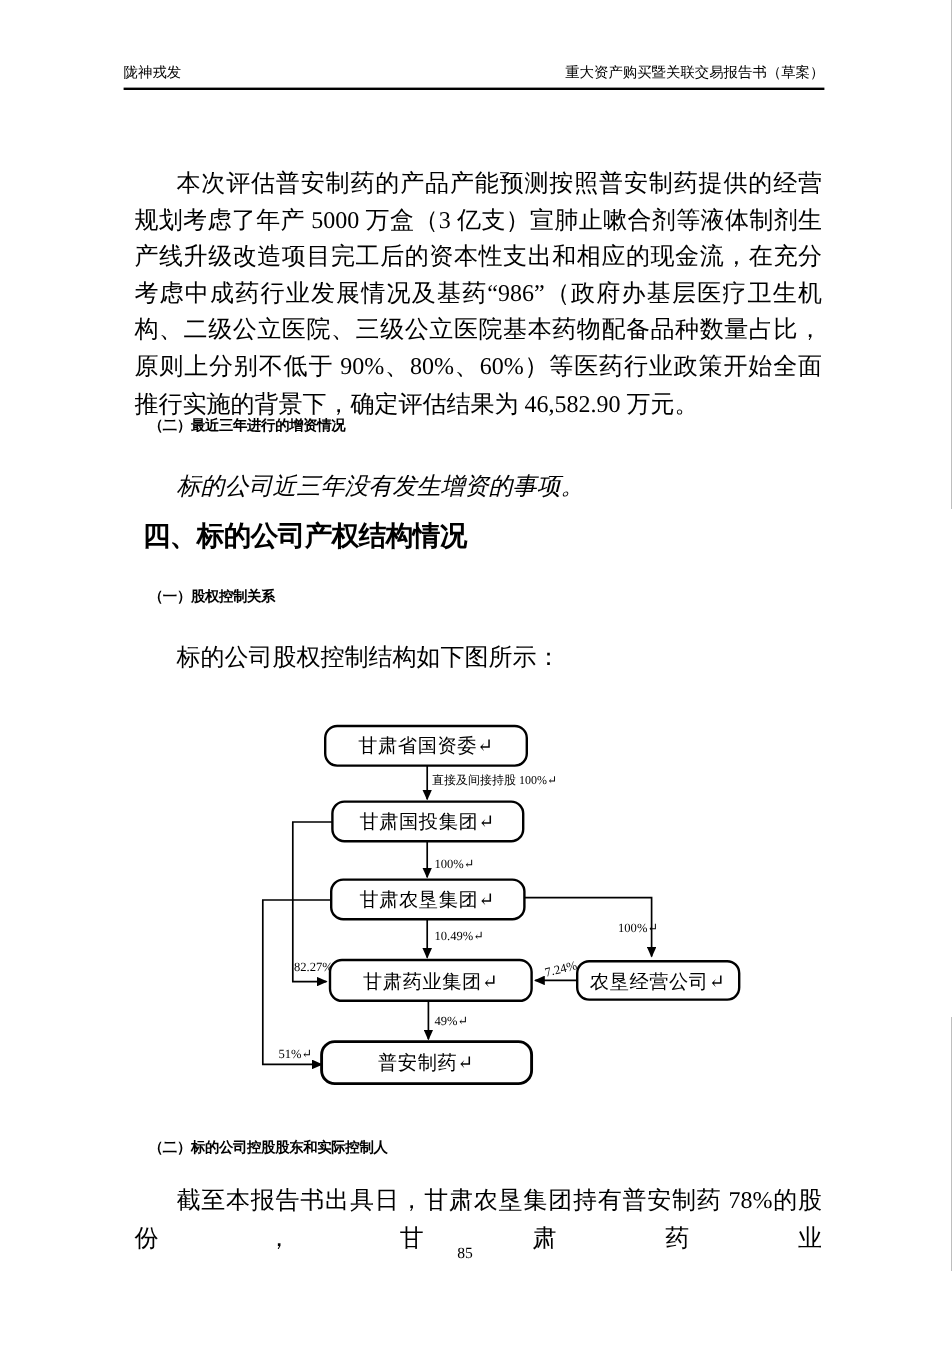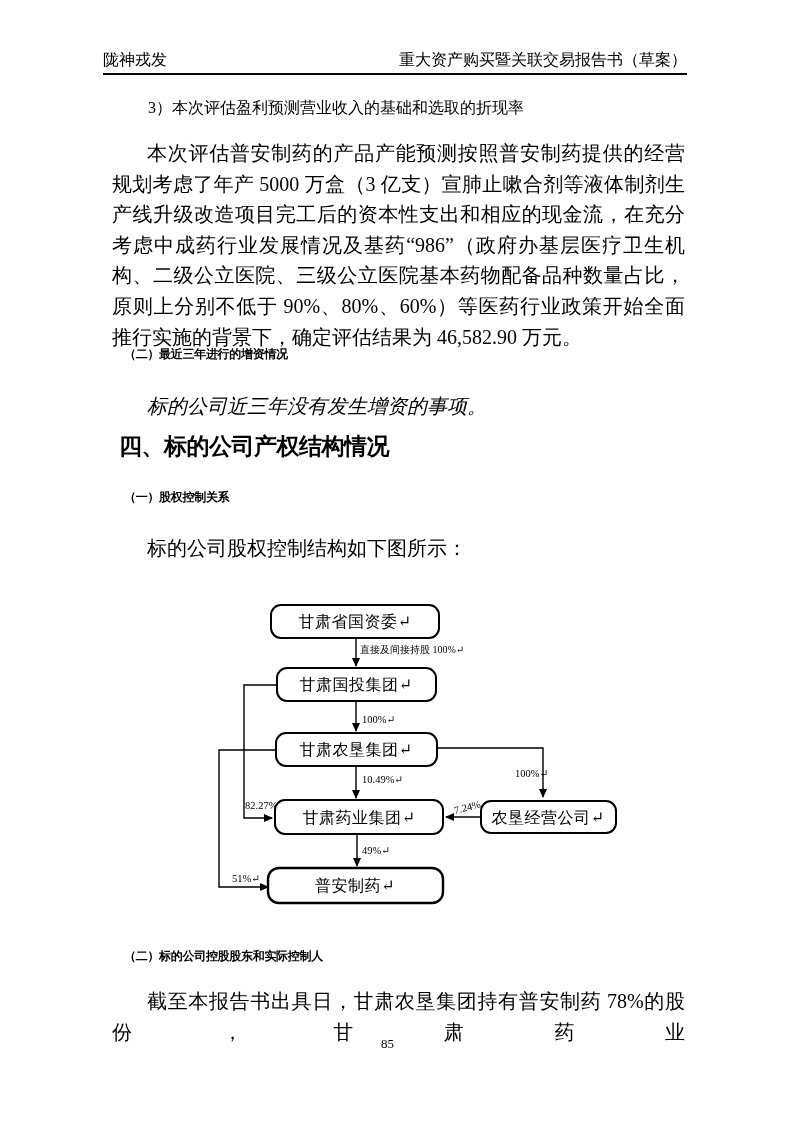--- a/index.html
+++ b/index.html
@@ -9,21 +9,21 @@
     width:793px; height:1122px;
     margin:0 auto;
     background:#ffffff;
     color:#000;
     font-family:"Liberation Serif","DejaVu Serif",serif;
     overflow:hidden;
   }
   .hdr {
     position:absolute; left:103px; top:53px; width:584px;
     display:flex; justify-content:space-between; align-items:flex-end;
-    font-size:16px; line-height:14px;
+    font-size:12px; line-height:14px;
     border-bottom:2px solid #000; padding-bottom:6px;
   }
   .body-line { position:absolute; font-size:16px; line-height:24px; white-space:nowrap; }
   .para {
     position:absolute; left:112px; width:573px;
     font-size:20px; line-height:30.6px;
     text-align:justify; text-indent:35px;
   }
   .h-sub {
     position:absolute; left:124px;
@@ -52,21 +52,20 @@
 </head>
 <body>
 
 <div class="page">
 
   <div class="hdr">
     <span>陇神戎发</span>
     <span>重大资产购买暨关联交易报告书（草案）</span>
   </div>
 
-  <div class="body-line" style="left:148px; top:96px;">3）本次评估盈利预测营业收入的基础和选取的折现率</div>
 
   <div class="para" style="top:138px;">本次评估普安制药的产品产能预测按照普安制药提供的经营规划考虑了年产 5000 万盒（3 亿支）宣肺止嗽合剂等液体制剂生产线升级改造项目完工后的资本性支出和相应的现金流，在充分考虑中成药行业发展情况及基药“986”（政府办基层医疗卫生机构、二级公立医院、三级公立医院基本药物配备品种数量占比，原则上分别不低于 90%、80%、60%）等医药行业政策开始全面推行实施的背景下，确定评估结果为 46,582.90 万元。</div>
 
   <div class="h-sub" style="top:343px;">（二）最近三年进行的增资情况</div>
   <div class="para" style="top:391px;font-style:italic;">标的公司近三年没有发生增资的事项。</div>
 
   <div class="h-chap" style="top:434px;">四、标的公司产权结构情况</div>
 
   <div class="h-sub" style="top:486px;">（一）股权控制关系</div>
   <div class="para" style="top:533px;">标的公司股权控制结构如下图所示：</div>

